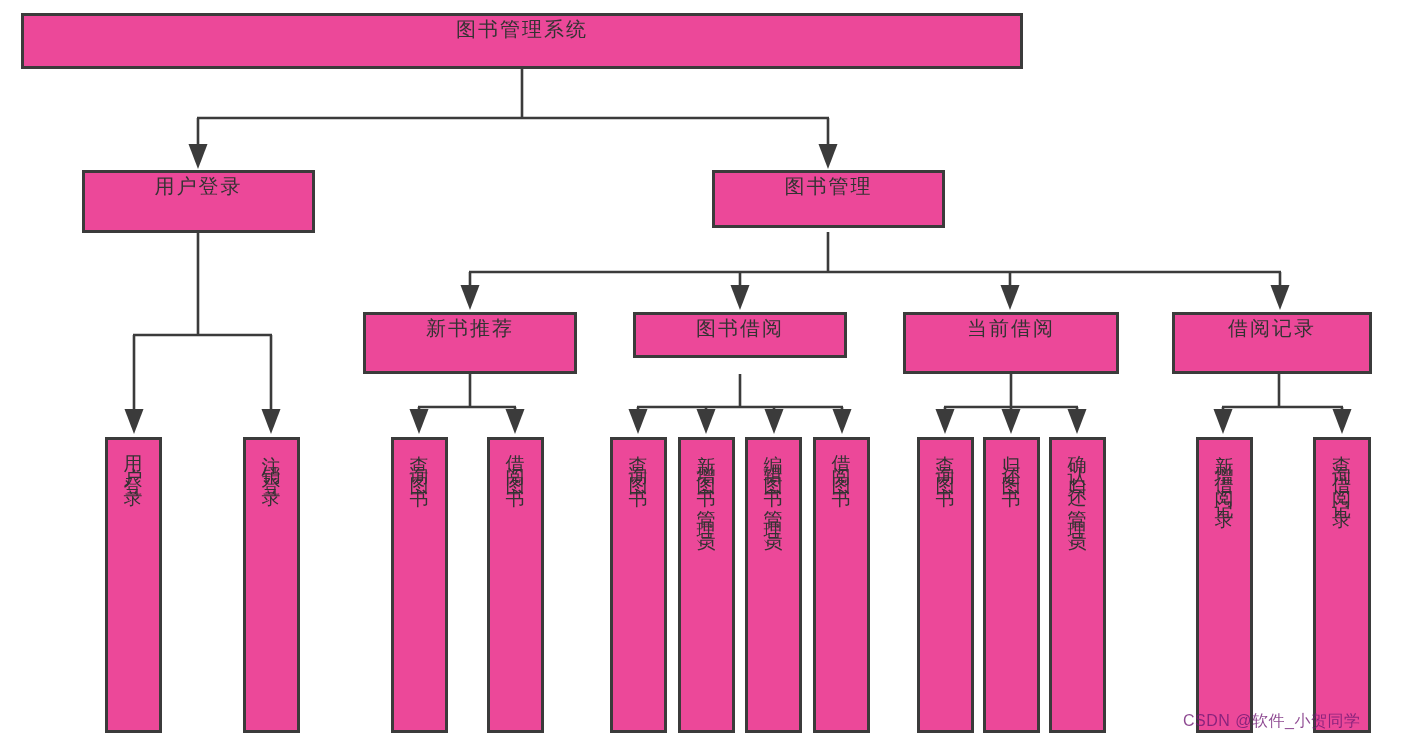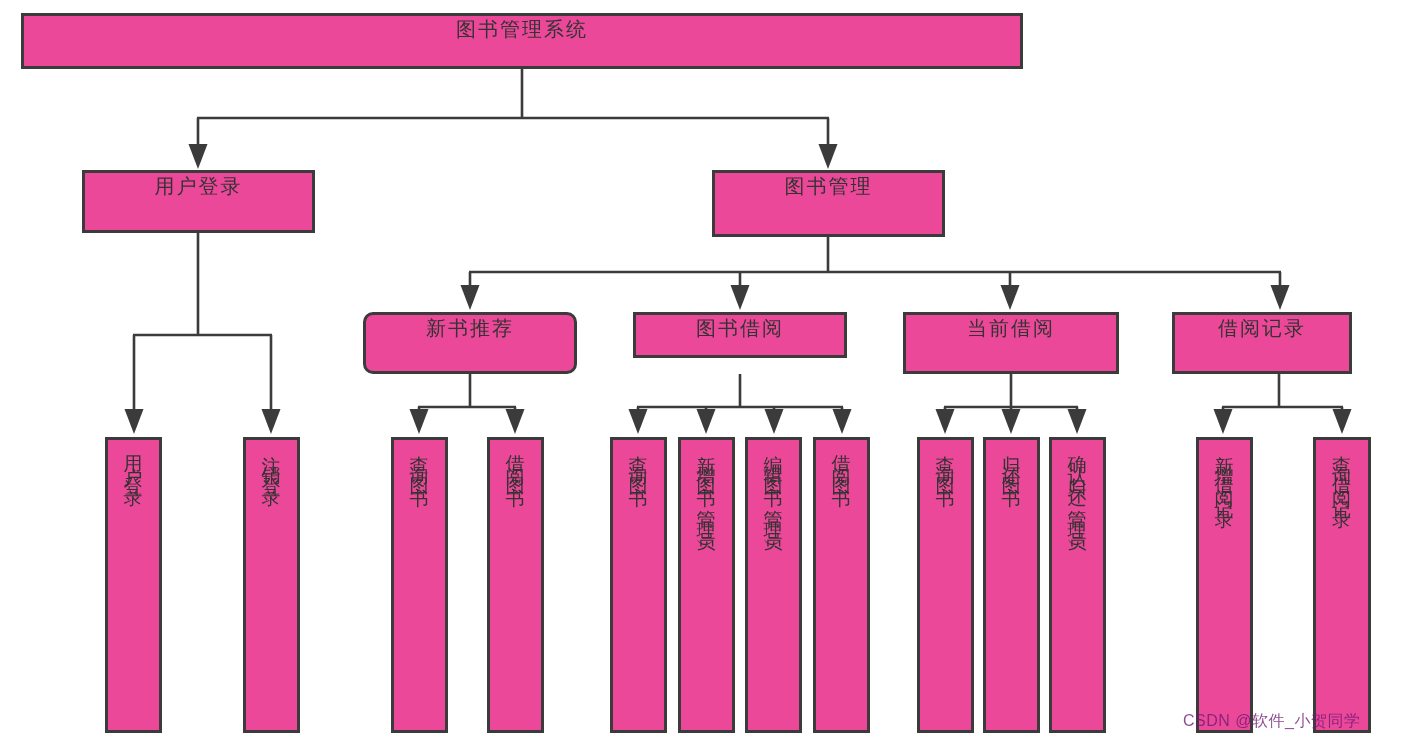--- a/index.html
+++ b/index.html
@@ -60,34 +60,34 @@
     </g>
   </svg>
 
   <div class="box" style="left:21px;top:13px;width:1002px;height:56px;">
     <span class="hlabel">图书管理系统</span>
   </div>
 
   <div class="box" style="left:82px;top:170px;width:233px;height:63px;">
     <span class="hlabel">用户登录</span>
   </div>
-  <div class="box" style="left:712px;top:170px;width:233px;height:67px;">
+  <div class="box" style="left:712px;top:170px;width:233px;height:58px;">
     <span class="hlabel">图书管理</span>
   </div>
 
-  <div class="box" style="left:363px;top:312px;width:214px;height:62px;border-radius:10px;">
+  <div class="box" style="left:363px;top:312px;width:214px;height:62px;">
     <span class="hlabel">新书推荐</span>
   </div>
   <div class="box" style="left:633px;top:312px;width:214px;height:46px;">
     <span class="hlabel">图书借阅</span>
   </div>
   <div class="box" style="left:903px;top:312px;width:216px;height:62px;font-family:Liberation Mono, monospace;">
     <span class="hlabel">当前借阅</span>
   </div>
-  <div class="box" style="left:1172px;top:312px;width:180px;height:62px;">
+  <div class="box" style="left:1172px;top:312px;width:200px;height:62px;">
     <span class="hlabel">借阅记录</span>
   </div>
 
   <div class="box" style="left:105px;top:437px;width:57px;height:296px;">
     <span class="vlabel">用户登录</span>
   </div>
   <div class="box" style="left:243px;top:437px;width:57px;height:296px;">
     <span class="vlabel">注销登录</span>
   </div>
 

